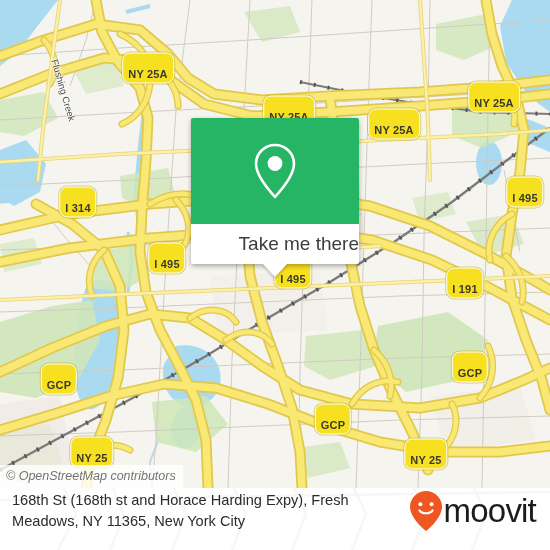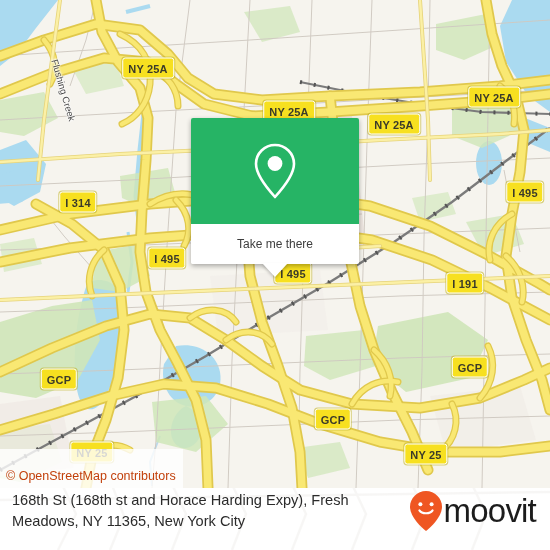--- a/index.html
+++ b/index.html
@@ -38,27 +38,27 @@
     width: 550px;
     height: 488px;
     display: block;
   }
 
   
   .shield {
     position: absolute;
     background: #f7e020;
     border: 1.6px solid #ffffff;
-    border-radius: 3px;
+    border-radius: 8px;
     color: #3a3a2a;
     font-family: "Liberation Sans", sans-serif;
     font-weight: bold;
     font-size: 11px;
     line-height: 12px;
-    padding: 4px 5px 3px 5px;
+    padding: 14px 5px 3px 5px;
     white-space: nowrap;
     box-shadow: 0 0 0 1px rgba(190,175,30,0.55);
     letter-spacing: 0.2px;
     transform: translate(-50%, -50%);
   }
 
   .creeklabel {
     position: absolute;
     color: #4b4b4b;
     font-family: "Liberation Sans", sans-serif;
@@ -67,26 +67,27 @@
     text-shadow: 0 0 3px #fff, 0 0 2px #fff, 1px 0 2px #fff, -1px 0 2px #fff;
     transform-origin: 0 0;
   }
 
   
   #attribution {
     position: absolute;
     left: 0;
     bottom: 0;
     background: rgba(255,255,255,0.80);
-    color: #c2410c;
+    color: #737373;
     font-family: "Liberation Sans", sans-serif;
     font-size: 12.5px;
     line-height: 15px;
-    padding: 20px 7px 4px 6px;
+    padding: 4px 7px 4px 6px;
     white-space: nowrap;
+    font-style: italic;
   }
 
   
   #callout {
     position: absolute;
     left: 191px;
     top: 118px;
     width: 168px;
     box-shadow: 0 2px 5px rgba(0,0,0,0.32);
     border-radius: 2px;
@@ -100,24 +101,24 @@
     align-items: center;
     justify-content: center;
   }
   #callout-footer {
     position: relative;
     height: 40px;
     background: #ffffff;
     border-radius: 0 0 2px 2px;
     display: flex;
     align-items: center;
-    justify-content: center;
+    justify-content: flex-end;
     color: #3d3d3d;
     font-family: "Liberation Sans", sans-serif;
-    font-size: 12px;
+    font-size: 19px;
   }
   #callout-tail {
     position: absolute;
     left: 50%;
     bottom: -13px;
     margin-left: -13px;
     width: 0;
     height: 0;
     border-left: 13px solid transparent;
     border-right: 13px solid transparent;

